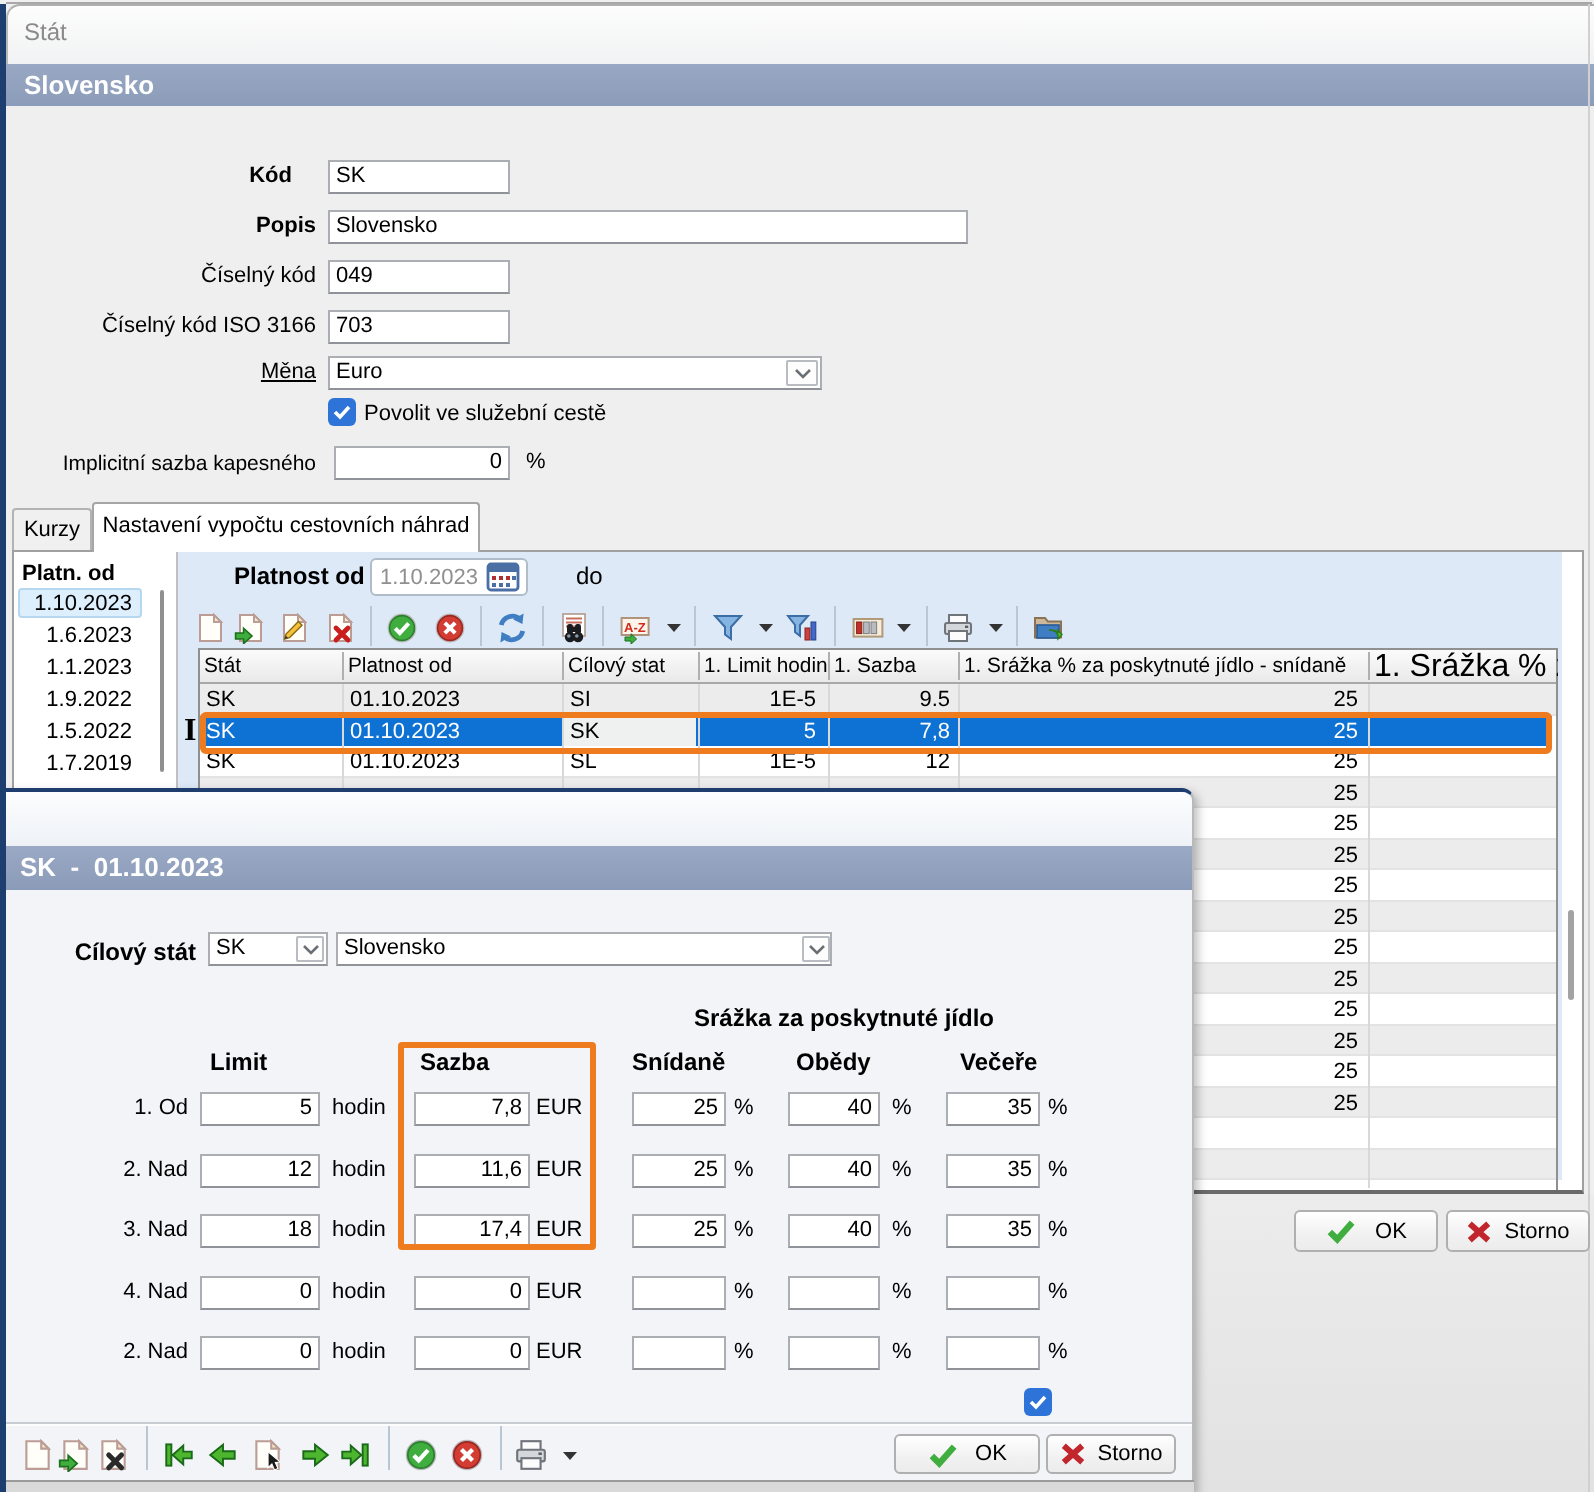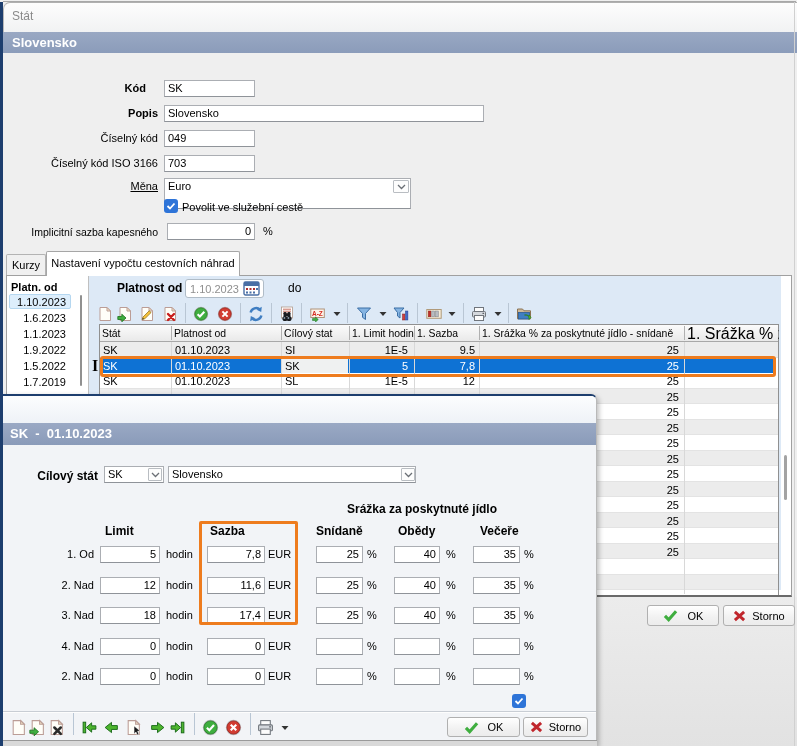--- a/index.html
+++ b/index.html
@@ -34,21 +34,21 @@
 
 <div class="lbl b" style="left:0;top:82px;width:146px">Kód</div>
 <div class="field" style="left:164px;top:80px;width:91px;height:17px">SK</div>
 <div class="lbl b" style="left:0;top:107px;width:158px">Popis</div>
 <div class="field" style="left:164px;top:105px;width:320px;height:17px">Slovensko</div>
 <div class="lbl" style="left:0;top:132px;width:158px">Číselný kód</div>
 <div class="field" style="left:164px;top:130px;width:91px;height:17px">049</div>
 <div class="lbl" style="left:0;top:157px;width:158px">Číselný kód ISO 3166</div>
 <div class="field" style="left:164px;top:155px;width:91px;height:17px">703</div>
 <div class="lbl" style="left:0;top:180px;width:158px"><span style="text-decoration:underline">Měna</span></div>
-<div class="field" style="left:164px;top:178px;width:247px;height:31px">Euro</div>
+<div class="field" style="left:164px;top:178px;width:247px;height:17px">Euro</div>
 <div class="combo-arrow" style="left:393px;top:180px;width:16px;height:13px"></div>
 <svg class="abs" style="left:397px;top:184px" width="9" height="6" viewBox="0 0 9 6">
       <path d="M1 1 l3.5 3.5 L8 1" stroke="#6a6f75" stroke-width="1.3" fill="none"></path>
     </svg>
 <div class="chk" style="left:164px;top:199px"></div>
 <svg class="abs" style="left:164px;top:199px" width="14" height="14" viewBox="0 0 14 14">
       <path d="M3.5 7 l2.5 2.5 4.5-5" stroke="#fff" stroke-width="1.8" fill="none"></path>
     </svg>
 <div class="abs" style="left:182px;top:201px">Povolit ve služební cestě</div>
 <div class="lbl" style="left:0;top:226px;width:158px;font-size:10.5px">Implicitní sazba kapesného</div>

